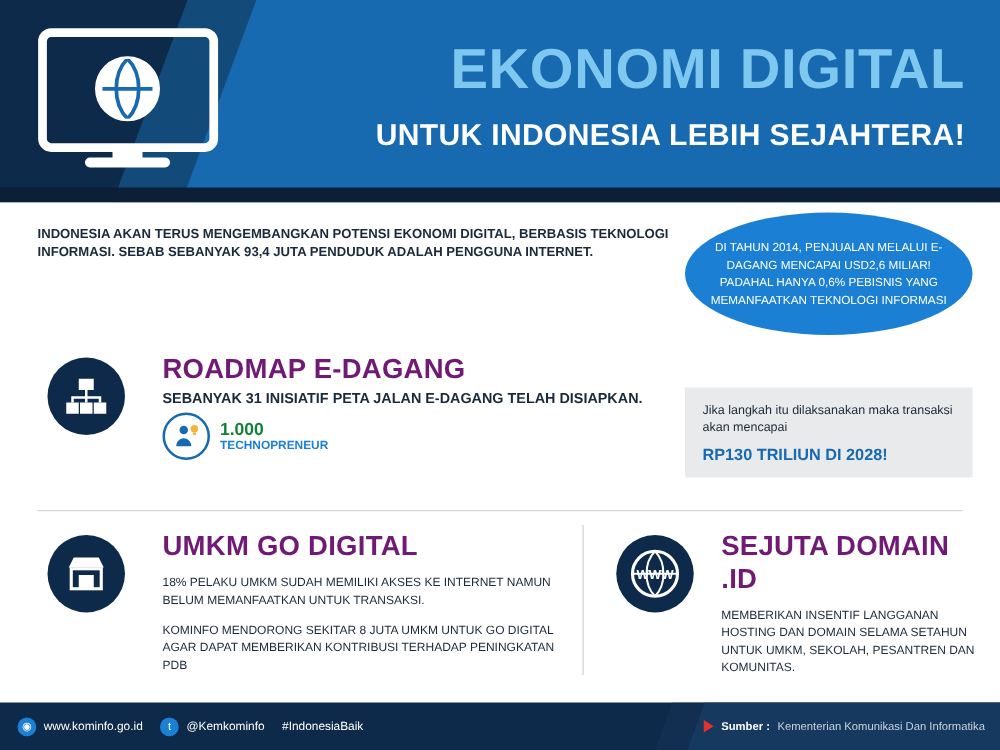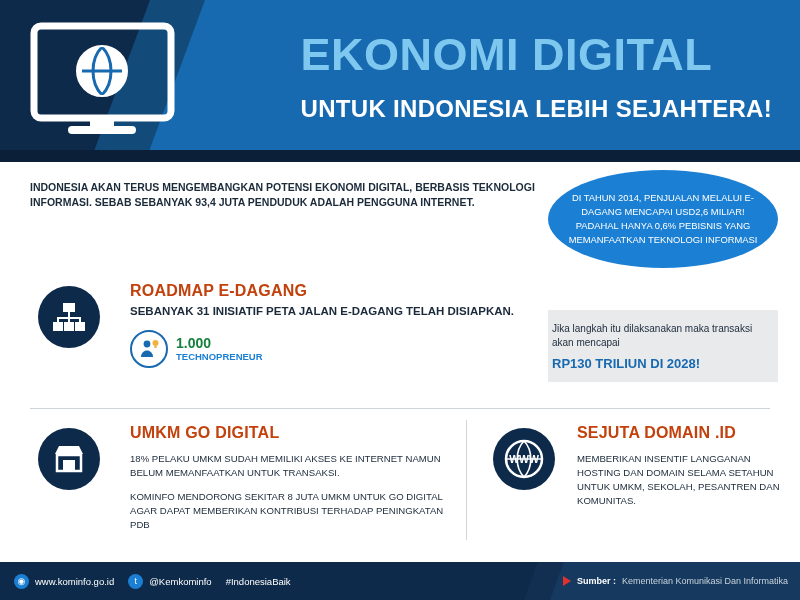--- a/index.html
+++ b/index.html
@@ -14,21 +14,21 @@
   
   .header {
     position: absolute; top:0; left:0; width:800px; height:162px;
     background: #0d2a4a;
     overflow: hidden;
   }
   .header .diag {
     position:absolute; top:0; left:0; width:800px; height:162px;
   }
   .header-title-wrap {
-    position:absolute; right:28px; top:30px; text-align:left; z-index:4;
+    position:absolute; right:28px; top:30px; text-align:right; z-index:4;
   }
   .h-title {
     font-size: 45px; font-weight: bold; color:#7ec8f0; letter-spacing:0.5px;
     line-height: 50px;
   }
   .h-sub {
     font-size: 24px; font-weight:bold; color:#ffffff; letter-spacing:0.3px;
     line-height:30px; margin-top:14px;
   }
   .monitor-wrap { position:absolute; left:30px; top:22px; z-index:4; }
@@ -56,36 +56,36 @@
 
   
   .sec1 { position:absolute; left:30px; top:120px; width:520px; }
   .circle-icon {
     width:62px; height:62px; border-radius:50%; background:#0d2a4a;
     display:flex; align-items:center; justify-content:center;
     position:absolute;
   }
   .sec1 .c1 { left:8px; top:4px; }
   .sec1-text { position:absolute; left:100px; top:0; width:420px; }
-  .sec-title { font-size:16px; font-weight:bold; color:#c2410c; letter-spacing:0.2px; }
+  .sec-title { font-size:22px; font-weight:bold; color:#701a75; letter-spacing:0.2px; }
   .sec-line { font-size:11.5px; font-weight:bold; color:#1b2a3a; margin-top:5px; }
 
   .stats-row { position:absolute; left:100px; top:48px; display:flex; gap:26px; }
   .stat { display:flex; align-items:center; gap:8px; }
   .stat-ic {
     width:38px; height:38px; border-radius:50%; border:2px solid #1769b0;
     display:flex; align-items:center; justify-content:center; background:#fff;
   }
   .stat-num { font-size:14px; font-weight:bold; color:#15803d; line-height:15px; }
   .stat-lbl { font-size:9.5px; font-weight:bold; color:#1b7fd4; line-height:12px; }
   .stat-num.blue { color:#1769b0; }
 
   .gray-box {
     position:absolute; right:22px; top:148px; width:230px; height:72px;
-    background:#e8eaec; padding:12px 4px;
+    background:#e8eaec; padding:12px 14px;
   }
   .gray-box .g1 { font-size:10px; color:#1b2a3a; line-height:14px; }
   .gray-box .g2 { font-size:13px; font-weight:bold; color:#1769b0; margin-top:6px; }
 
   .divider {
     position:absolute; left:30px; top:246px; width:740px; height:1px; background:#cfd4d8;
   }
   .vdivider {
     position:absolute; left:466px; top:258px; width:1px; height:120px; background:#cfd4d8;
   }

